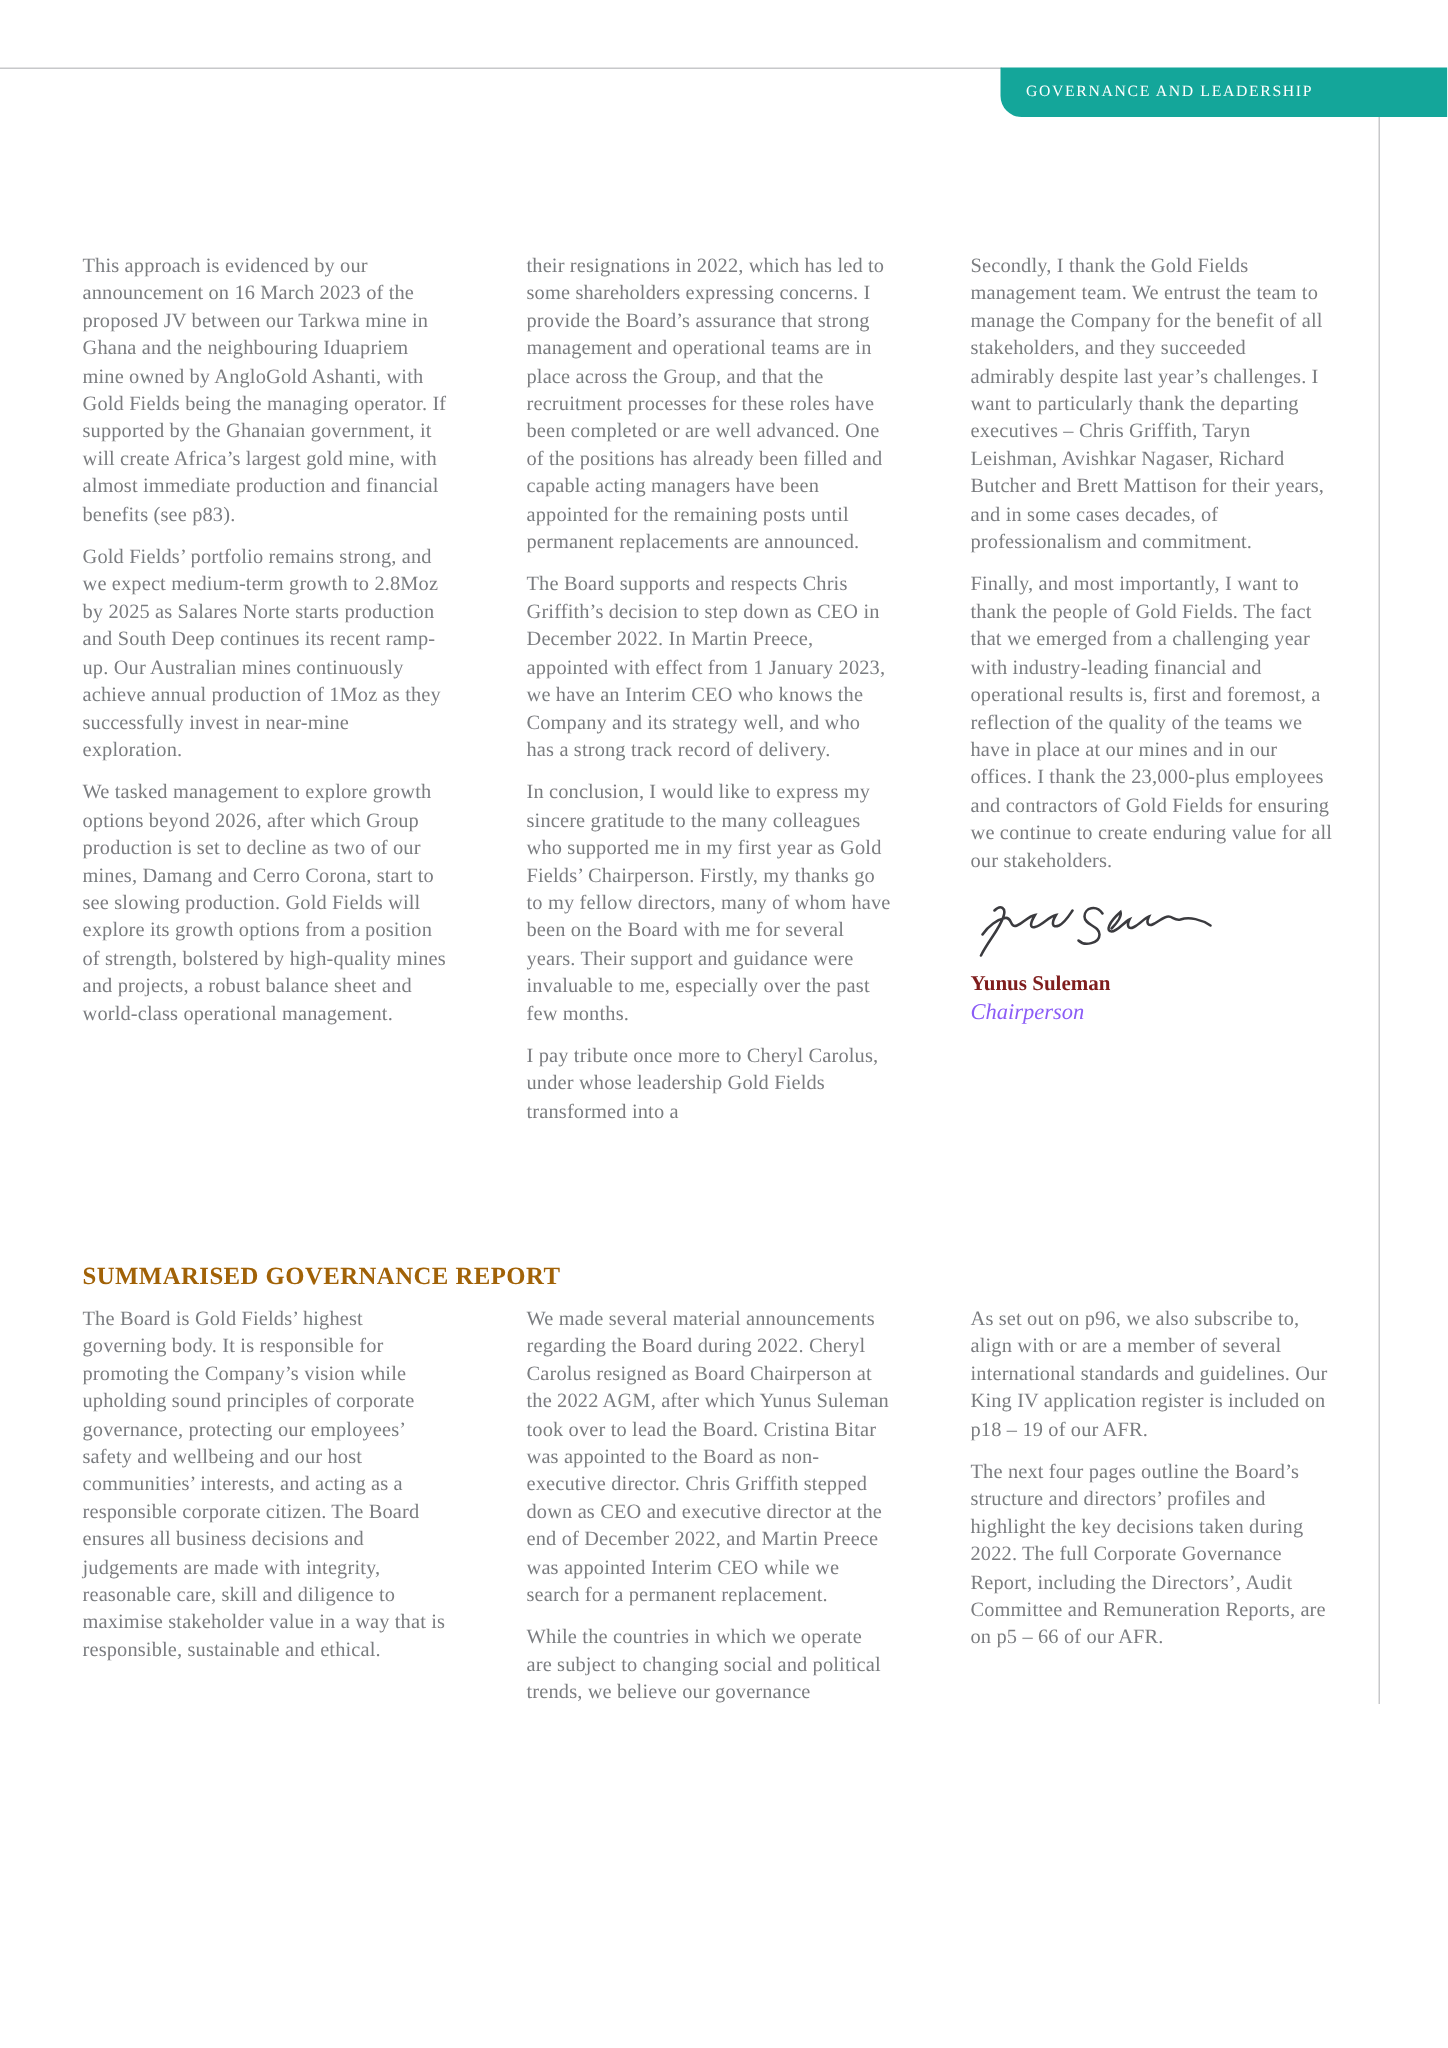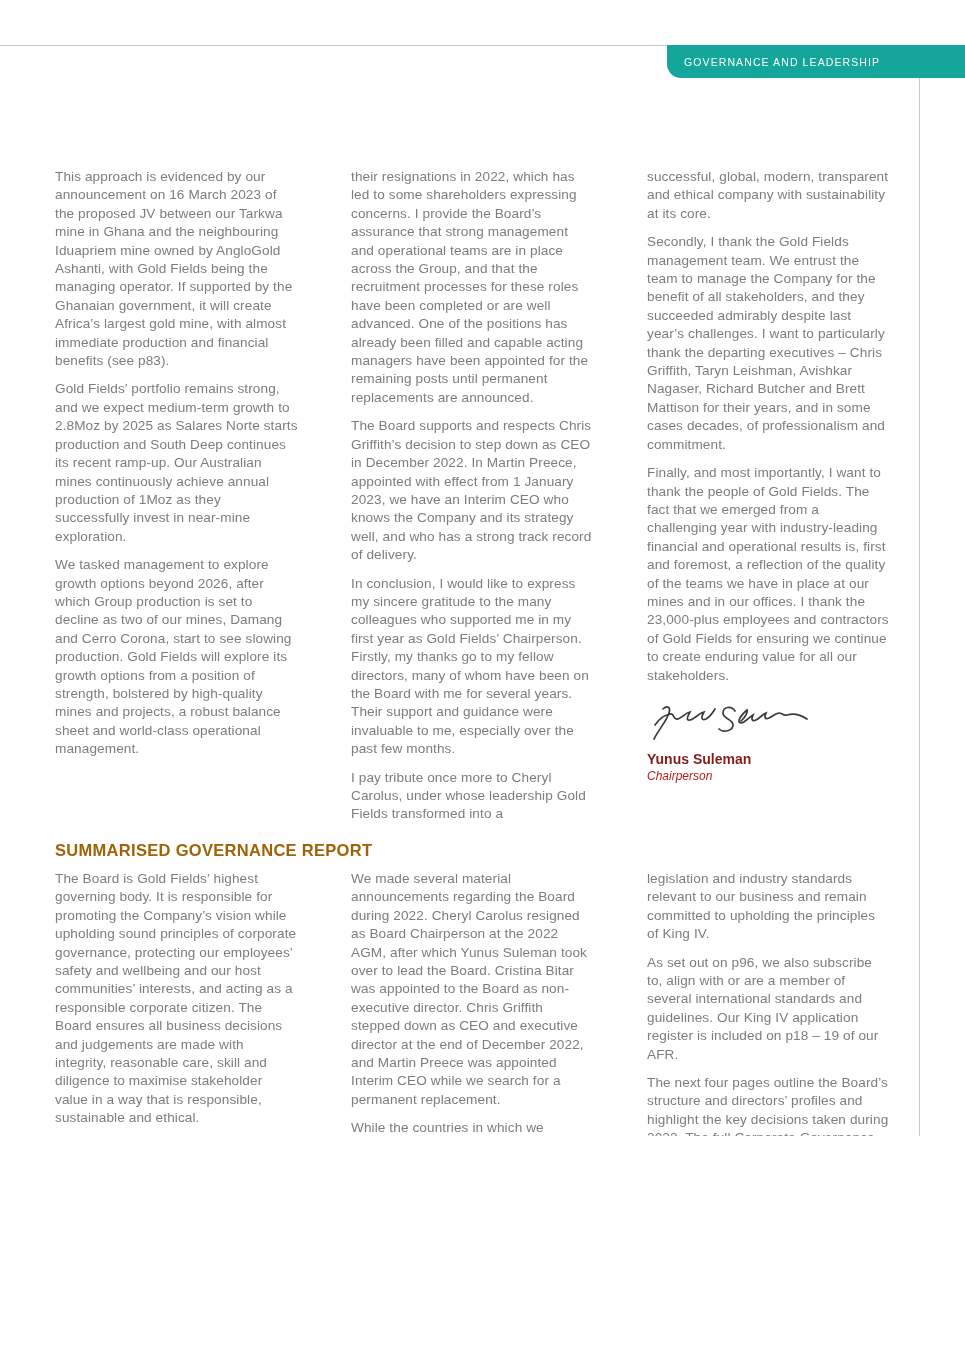--- a/index.html
+++ b/index.html
@@ -1,18 +1,18 @@
 <!DOCTYPE html>
 <html><head>
 <meta charset="utf-8">
 <style>
   html,body { margin:0; padding:0; background:#ffffff; }
   .page {
     position:relative; width:965px; height:1136px; background:#ffffff;
-    font-family:Liberation Sans, sans-serif; overflow:hidden;
+    font-family:Liberation Serif, serif; overflow:hidden;
   }
   
   .top-rule   { position:absolute; left:0; top:45px; width:668px; height:1px; background:#C7C8CA; }
   .right-bracket { position:absolute; left:885px; top:78px; width:34px; height:1240px;
                    border-right:1px solid #C7C8CA; border-bottom:1px solid #C7C8CA; }
   .bottom-rule { position:absolute; left:0; top:1318px; width:792px; height:1px; background:#C7C8CA; }
   .teal-strip { position:absolute; left:0; top:1358px; width:386px; height:7px; background:#14A69A; }
 
   
   .header-tab {
@@ -26,21 +26,21 @@
   .cols { position:absolute; display:flex; gap:53px; }
   .letter-cols { left:55px; top:168px; width:835px; }
   .gov-cols { left:55px; top:870px; width:835px; }
   .col { width:255px; }
   .col p { margin:0 0 10px 0; font-size:13.6px; line-height:18.4px; color:#7B7D80; letter-spacing:0.1px; }
 
   
   .sig-block { margin-top:4px; }
   .sig-svg { display:block; margin-left:2px; }
   .sig-name { font-size:14px; font-weight:bold; color:#7f1d1d; margin-top:4px; }
-  .sig-title { font-size:12px; font-style:italic; color:#b91c1c; margin-top:2px; }
+  .sig-title { font-size:15px; font-style:italic; color:#8b5cf6; margin-top:2px; }
 
   
   .gov-heading {
     position:absolute; left:55px; top:841px;
     font-size:16.5px; font-weight:bold; color:#a16207; letter-spacing:0.3px;
   }
 
   
   .footer {
     position:absolute; left:800px; top:1291px; height:46px;
@@ -69,21 +69,20 @@
       <p>Gold Fields’ portfolio remains strong, and we expect medium-term growth to 2.8Moz by 2025 as Salares Norte starts production and South Deep continues its recent ramp-up. Our Australian mines continuously achieve annual production of 1Moz as they successfully invest in near-mine exploration.</p>
       <p>We tasked management to explore growth options beyond 2026, after which Group production is set to decline as two of our mines, Damang and Cerro Corona, start to see slowing production. Gold Fields will explore its growth options from a position of strength, bolstered by high-quality mines and projects, a robust balance sheet and world-class operational management.</p>
     </div>
     <div class="col">
       <p>their resignations in 2022, which has led to some shareholders expressing concerns. I provide the Board’s assurance that strong management and operational teams are in place across the Group, and that the recruitment processes for these roles have been completed or are well advanced. One of the positions has already been filled and capable acting managers have been appointed for the remaining posts until permanent replacements are announced.</p>
       <p>The Board supports and respects Chris Griffith’s decision to step down as CEO in December 2022. In Martin Preece, appointed with effect from 1 January 2023, we have an Interim CEO who knows the Company and its strategy well, and who has a strong track record of delivery.</p>
       <p>In conclusion, I would like to express my sincere gratitude to the many colleagues who supported me in my first year as Gold Fields’ Chairperson. Firstly, my thanks go to my fellow directors, many of whom have been on the Board with me for several years. Their support and guidance were invaluable to me, especially over the past few months.</p>
       <p>I pay tribute once more to Cheryl Carolus, under whose leadership Gold Fields transformed into a</p>
     </div>
     <div class="col">
-      <p>successful, global, modern, transparent and ethical company with sustainability at its core.</p>
       <p>Secondly, I thank the Gold Fields management team. We entrust the team to manage the Company for the benefit of all stakeholders, and they succeeded admirably despite last year’s challenges. I want to particularly thank the departing executives – Chris Griffith, Taryn Leishman, Avishkar Nagaser, Richard Butcher and Brett Mattison for their years, and in some cases decades, of professionalism and commitment.</p>
       <p>Finally, and most importantly, I want to thank the people of Gold Fields. The fact that we emerged from a challenging year with industry-leading financial and operational results is, first and foremost, a reflection of the quality of the teams we have in place at our mines and in our offices. I thank the 23,000-plus employees and contractors of Gold Fields for ensuring we continue to create enduring value for all our stakeholders.</p>
       <div class="sig-block">
         <svg class="sig-svg" viewBox="0 0 170 52" width="170" height="52" xmlns="http://www.w3.org/2000/svg">
           <path d="M14,14 C18,10 22,12 20,18 C17,27 10,34 5,44 M6,30 C10,24 16,20 21,19 C26,18 24,26 29,24 C34,22 36,18 41,17 C38,22 37,26 41,25 C46,24 50,18 55,17 C52,22 52,26 57,24 C61,22 64,17 66,14" stroke="#3b3b3f" fill="none" stroke-width="1.7" stroke-linecap="round"></path>
           <path d="M86,16 C82,10 74,12 74,18 C74,24 84,24 84,30 C84,36 74,38 70,34 M92,26 C96,22 99,18 98,15 C90,22 88,28 92,28 C96,28 100,22 104,20 C102,24 103,27 107,25 C111,23 114,19 117,18 C115,22 116,25 120,23 C124,21 127,18 130,18 C133,18 134,21 138,20 C144,18 152,20 158,24" stroke="#3b3b3f" fill="none" stroke-width="1.7" stroke-linecap="round"></path>
         </svg>
         <div class="sig-name">Yunus Suleman</div>
         <div class="sig-title">Chairperson</div>
       </div>
@@ -94,21 +93,20 @@
 
   <div class="cols gov-cols">
     <div class="col">
       <p>The Board is Gold Fields’ highest governing body. It is responsible for promoting the Company’s vision while upholding sound principles of corporate governance, protecting our employees’ safety and wellbeing and our host communities’ interests, and acting as a responsible corporate citizen. The Board ensures all business decisions and judgements are made with integrity, reasonable care, skill and diligence to maximise stakeholder value in a way that is responsible, sustainable and ethical.</p>
     </div>
     <div class="col">
       <p>We made several material announcements regarding the Board during 2022. Cheryl Carolus resigned as Board Chairperson at the 2022 AGM, after which Yunus Suleman took over to lead the Board. Cristina Bitar was appointed to the Board as non-executive director. Chris Griffith stepped down as CEO and executive director at the end of December 2022, and Martin Preece was appointed Interim CEO while we search for a permanent replacement.</p>
       <p>While the countries in which we operate are subject to changing social and political trends, we believe our governance structures equip us to protect our social licence to operate and create long-term value for all stakeholders. We comply with all</p>
     </div>
     <div class="col">
-      <p>legislation and industry standards relevant to our business and remain committed to upholding the principles of King IV.</p>
       <p>As set out on p96, we also subscribe to, align with or are a member of several international standards and guidelines. Our King IV application register is included on p18 – 19 of our AFR.</p>
       <p>The next four pages outline the Board’s structure and directors’ profiles and highlight the key decisions taken during 2022. The full Corporate Governance Report, including the Directors’, Audit Committee and Remuneration Reports, are on p5 – 66 of our AFR.</p>
     </div>
   </div>
 
   <div class="bottom-rule"></div>
   <div class="footer">
     <div class="footer-label">IAR</div>
     <div class="footer-page">21</div>
   </div>

